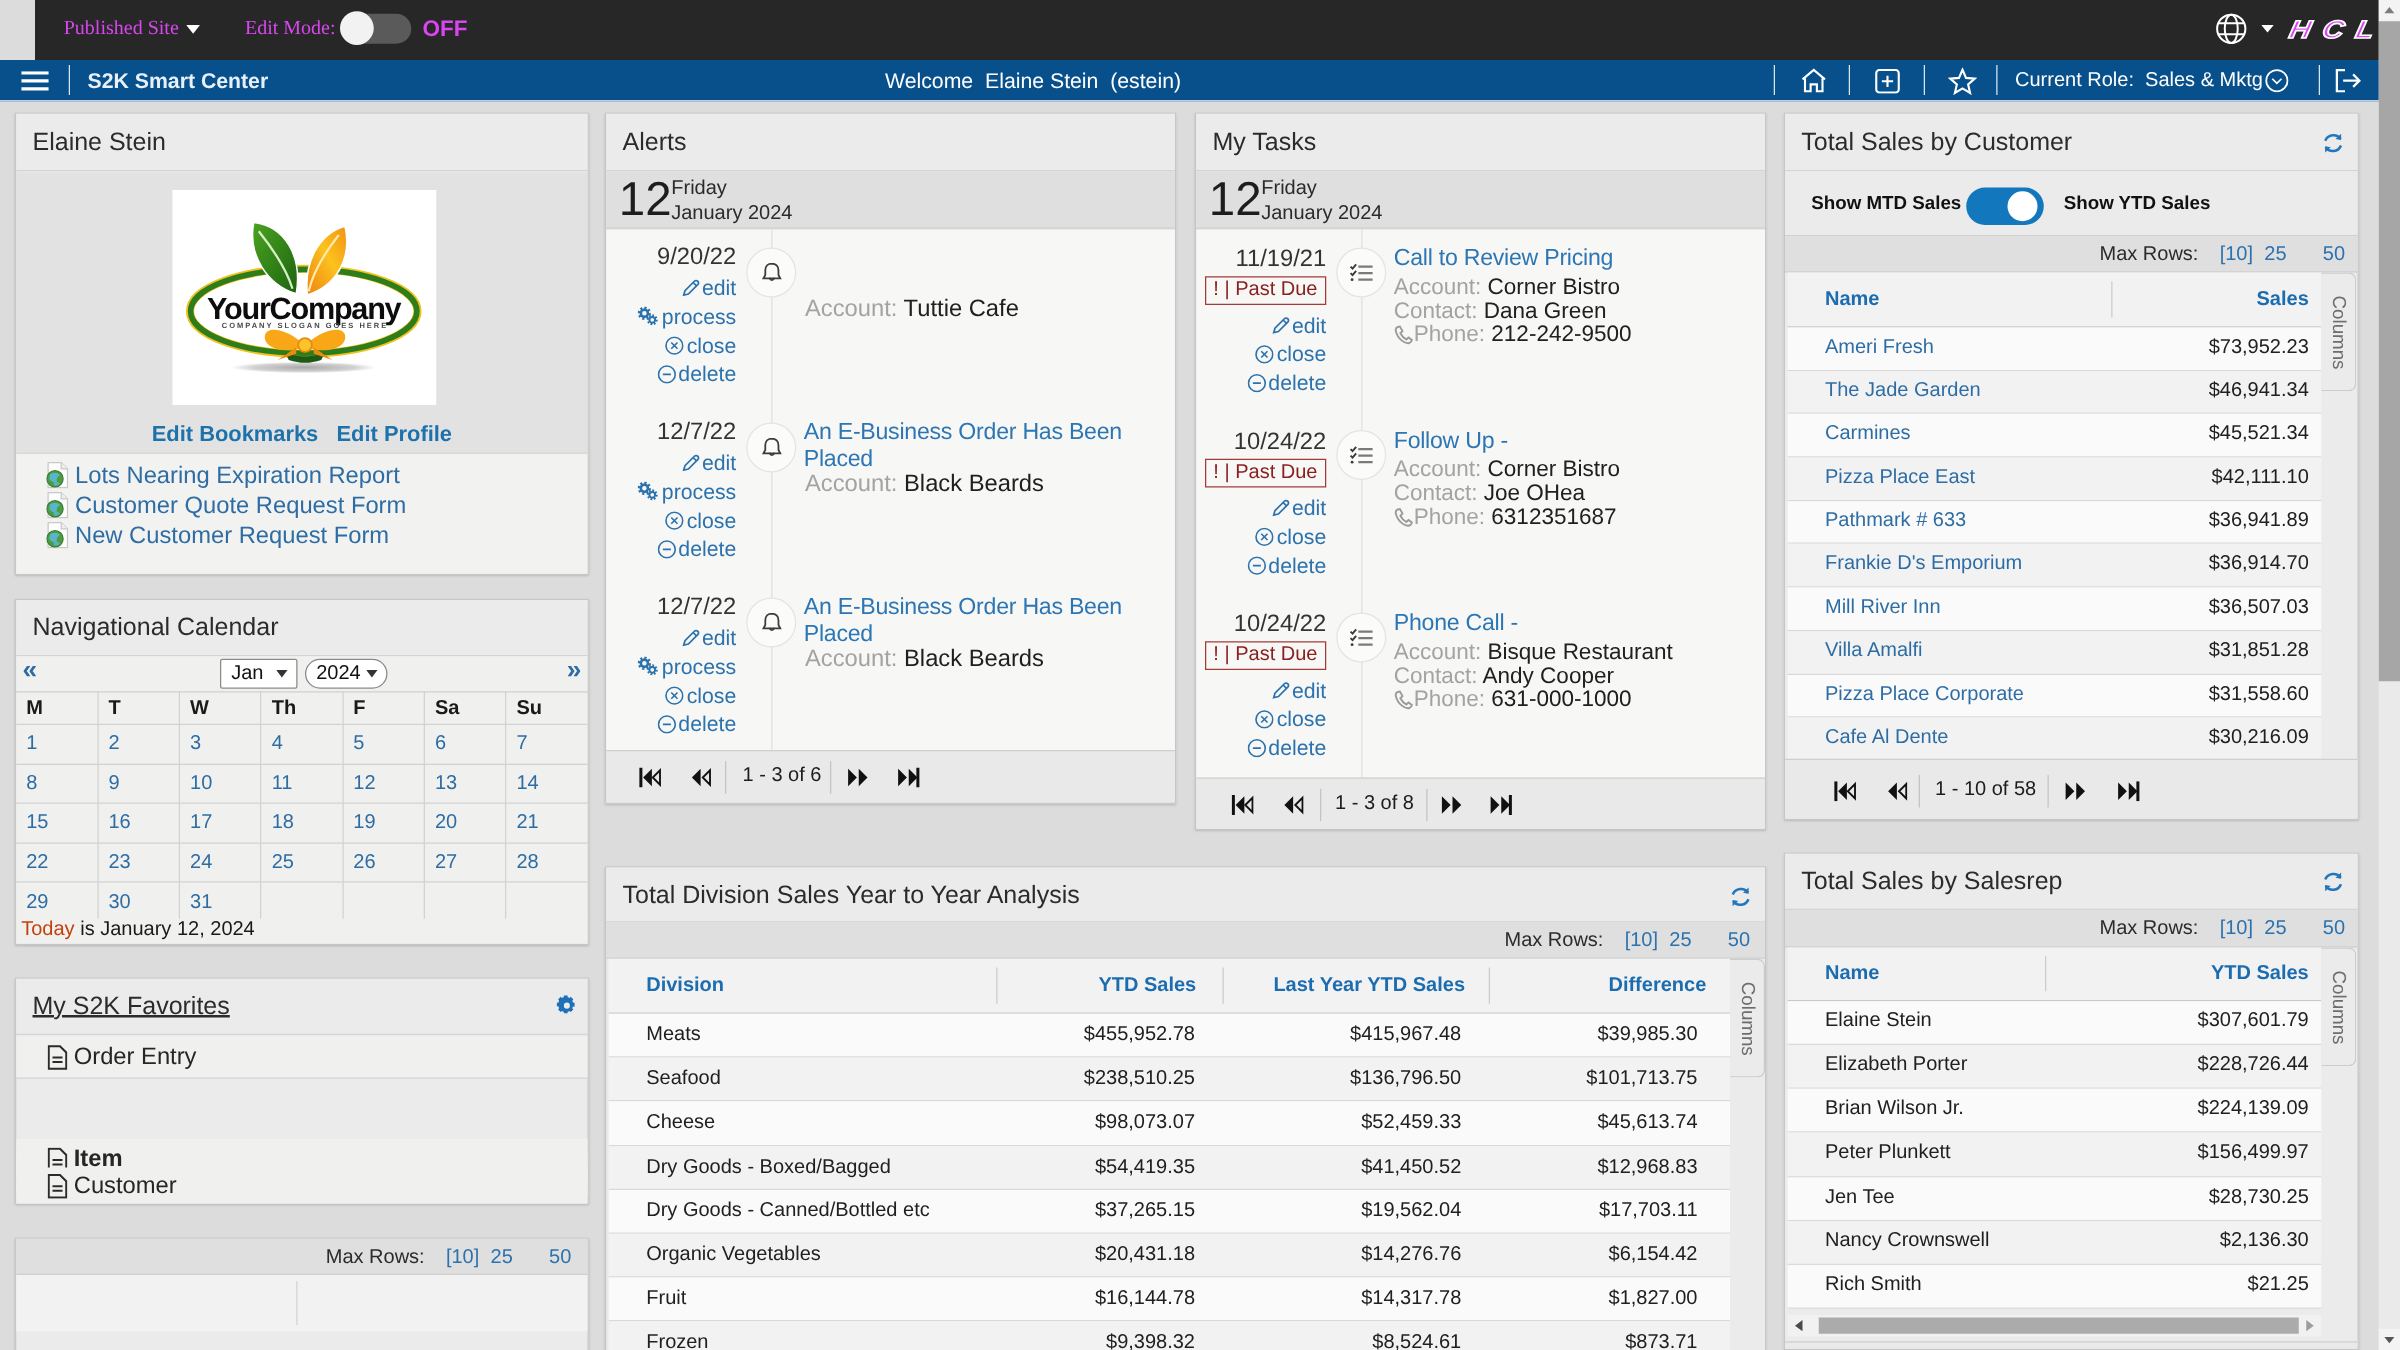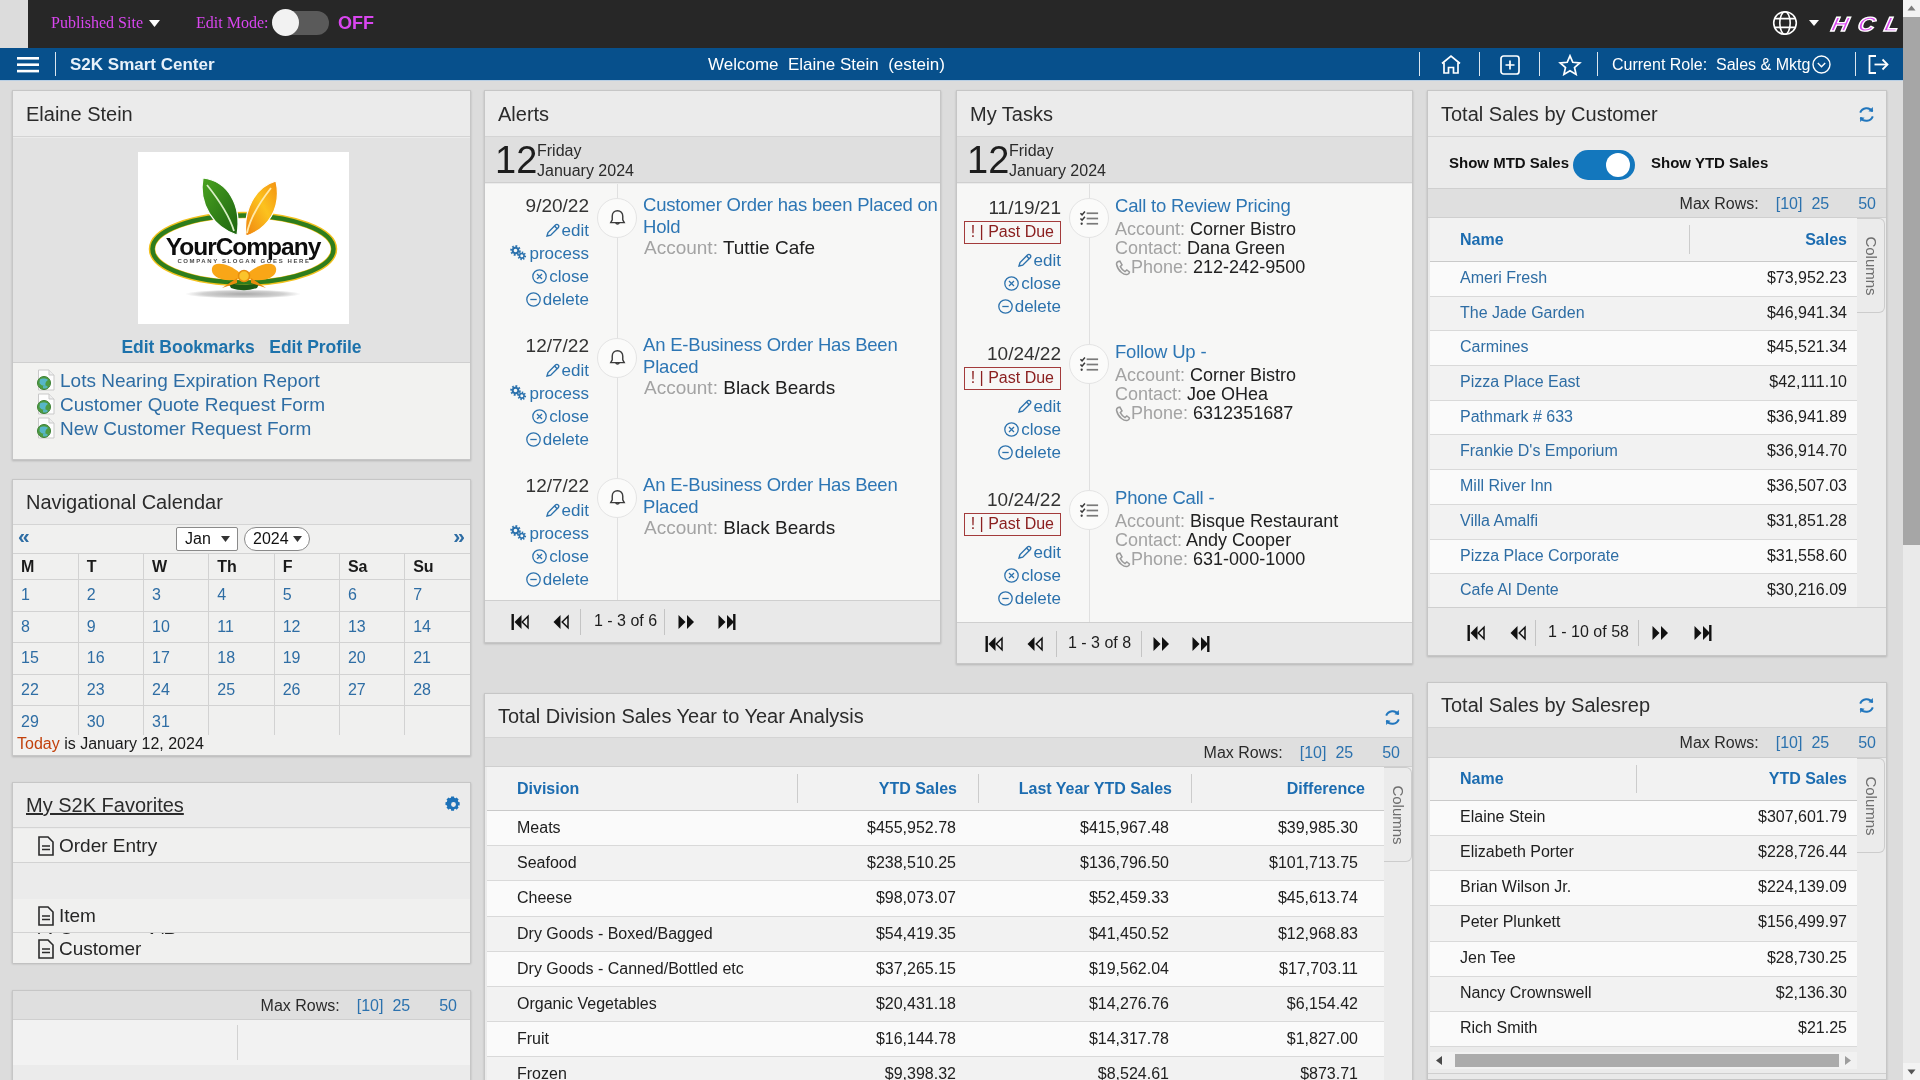--- a/index.html
+++ b/index.html
@@ -327,21 +327,21 @@
       </svg>
     <span>Order Entry</span>
   </div>
   <div class="favrow" style="top:94px;margin-top:46px;">
     <svg style="position:absolute; left:25px; top:7px;" width="16" height="20" viewBox="0 0 16 20" fill="none" stroke="#2b2b2b" stroke-width="1.6">
         <path d="M1 1 H10 L15 6 V19 H1 Z"></path>
         <path d="M4 10 H12 M4 13.5 H12"></path>
       </svg>
     <span>Customer A/R</span>
   </div>
-  <div class="favrow" style="top:116px;">
+  <div class="favrow" style="top:128px;font-weight:bold;">
     <svg style="position:absolute; left:25px; top:7px;" width="16" height="20" viewBox="0 0 16 20" fill="none" stroke="#2b2b2b" stroke-width="1.6">
         <path d="M1 1 H10 L15 6 V19 H1 Z"></path>
         <path d="M4 10 H12 M4 13.5 H12"></path>
       </svg>
     <span>Item</span>
   </div>
   <div class="favrow" style="top:151px; border-bottom:none; height:29px;">
     <svg style="position:absolute; left:25px; top:5px;" width="16" height="20" viewBox="0 0 16 20" fill="none" stroke="#2b2b2b" stroke-width="1.6">
         <path d="M1 1 H10 L15 6 V19 H1 Z"></path>
         <path d="M4 10 H12 M4 13.5 H12"></path>
@@ -382,21 +382,20 @@
             <path d="M11.8 6.4 L13.5 6.7 L13.0 7.9 L14.0 8.6 L14.9 7.7 L15.9 9.1 L14.7 9.6 L14.9 10.8 L16.2 10.8 L15.9 12.5 L14.7 12.0 L14.0 13.0 L14.9 13.9 L13.5 14.9 L13.0 13.7 L11.8 13.9 L11.8 15.2 L10.1 14.9 L10.6 13.7 L9.6 13.0 L8.7 13.9 L7.7 12.5 L8.9 12.0 L8.7 10.8 L7.4 10.8 L7.7 9.1 L8.9 9.6 L9.6 8.6 L8.7 7.7 L10.1 6.7 L10.6 7.9 L11.8 7.7 Z M13.3 10.8 A1.5 1.5 0 1 0 10.3 10.8 A1.5 1.5 0 1 0 13.3 10.8 Z"></path>
           </svg>process</a>
       <a class="alink" style="top:83px;"><svg width="15" height="15" viewBox="0 0 15 15" fill="none" stroke="#2c72ad" stroke-width="1.3">
             <circle cx="7.5" cy="7.5" r="6.7"></circle>
             <path d="M5 5 L10 10 M10 5 L5 10"></path>
           </svg>close</a>
       <a class="alink" style="top:106px;"><svg width="15" height="15" viewBox="0 0 15 15" fill="none" stroke="#2c72ad" stroke-width="1.3">
             <circle cx="7.5" cy="7.5" r="6.7"></circle>
             <path d="M4.3 7.5 H10.7"></path>
           </svg>delete</a>
-      <div class="atitle">Customer Order has been Placed on Hold</div>
       <div class="aline" style="top:53px;"><span class="lbl">Account:</span> <span class="val">Tuttie Cafe</span></div>
     </div>
 
     <div class="ablock" style="top:140px;">
       <div class="tdate">12/7/22</div>
       <div class="circle"></div>
       <svg class="bell" viewBox="0 0 24 24" fill="none" stroke="#3c3c3c" stroke-width="1.5">
           <path d="M12 4 C8.7 4 6.5 6.4 6.5 9.6 L6.5 13.5 L5 16.3 H19 L17.5 13.5 L17.5 9.6 C17.5 6.4 15.3 4 12 4 Z"></path>
           <path d="M10.2 16.5 A1.9 1.9 0 0 0 13.8 16.5" stroke-linecap="round"></path>
         </svg>

